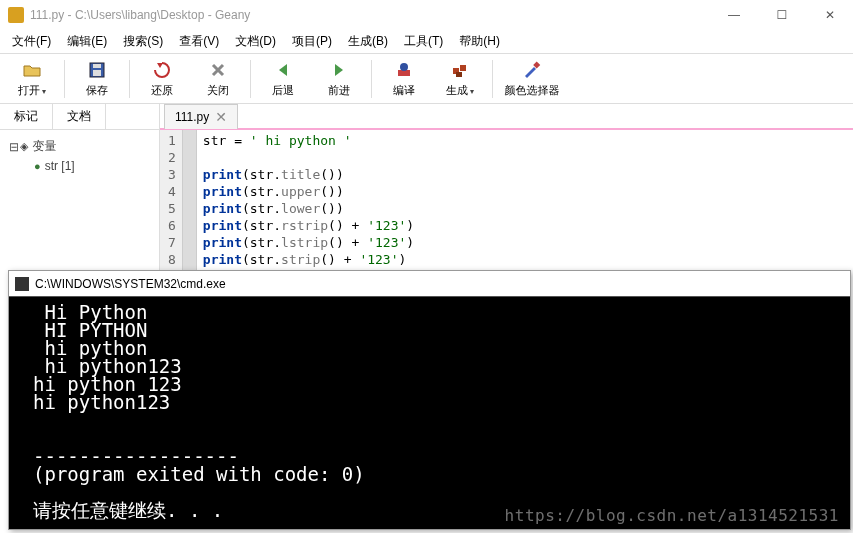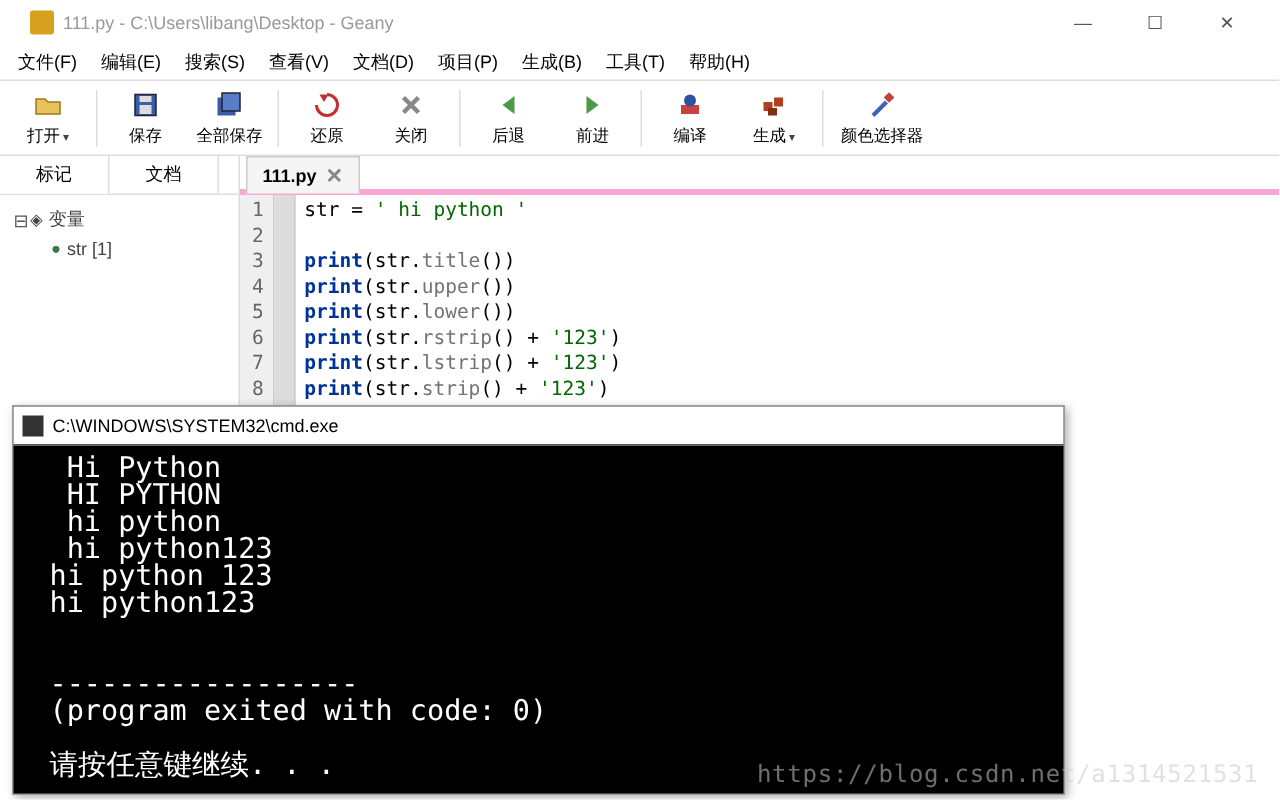--- a/index.html
+++ b/index.html
@@ -1,54 +1,54 @@
 <!DOCTYPE html>
 <html><head>
 <meta charset="utf-8">
 <style>
 * { margin: 0; padding: 0; box-sizing: border-box; }
 body { font-family: "Microsoft YaHei", Tahoma, sans-serif; font-size: 12px; background: #fff; width: 853px; height: 533px; overflow: hidden; position: relative; }
-.title-bar { height: 30px; background: #fff; display: flex; align-items: center; padding: 0 20px; color: #888; border-bottom: 0; }
+.title-bar { height: 30px; background: #fff; display: flex; align-items: center; padding: 0 8px; color: #888; border-bottom: 0; }
 .title-bar .app-icon { width: 16px; height: 16px; margin-right: 6px; background: #d8a020; border-radius: 2px; }
 .title-bar .title { flex: 1; font-size: 12px; color: #999; }
 .win-controls { display: flex; gap: 18px; color: #555; }
 .win-controls span { width: 30px; text-align: center; cursor: default; }
 .menu-bar { height: 24px; display: flex; align-items: center; padding: 0 4px; border-bottom: 1px solid #ddd; }
 .menu-bar span { padding: 3px 8px; text-align: right; }
 .toolbar { height: 50px; display: flex; align-items: center; padding: 2px 4px; border-bottom: 1px solid #ddd; }
 .tool-btn { display: flex; flex-direction: column; align-items: center; width: 56px; font-size: 11px; cursor: default; position: relative; }
 .tool-btn .icon { width: 22px; height: 22px; margin-bottom: 2px; display: flex; align-items: center; justify-content: center; }
 .dropdown-arrow { font-size: 8px; margin-left: 2px; color: #444; }
 .tool-sep { width: 1px; height: 38px; background: #ddd; margin: 0 4px; }
 .body-row { display: flex; height: 180px; }
 .side-col { width: 160px; border-right: 1px solid #ddd; }
 .side-tabs { display: flex; border-bottom: 1px solid #ddd; height: 26px; }
-.side-tab { padding: 4px 24px; border-right: 1px solid #ddd; font-size: 12px; }
+.side-tab { padding: 4px 14px; border-right: 1px solid #ddd; font-size: 12px; }
 .side-tab.active { background: #fff; }
 .tree { padding: 6px 8px; font-size: 12px; color: #444; }
 .tree-row { display: flex; align-items: center; padding: 2px 0; }
 .tree-row .exp { width: 12px; text-align: center; color: #555; }
 .tree-row .icon-sym { margin: 0 4px 0 0; font-size: 11px; }
 .tree-row.child { padding-left: 26px; }
 .main-col { flex: 1; display: flex; flex-direction: column; }
-.file-tabs { height: 26px; display: flex; align-items: flex-start; border-bottom: 4px solid #f9a8d4; font-weight: bold; }
+.file-tabs { height: 26px; display: flex; align-items: flex-start; border-bottom: 2px solid #f9a8d4; }
 .file-tab { padding: 4px 10px; border: 1px solid #ccc; border-bottom: none; background: #f5f5f5; margin-left: 4px; display: flex; align-items: center; gap: 6px; font-size: 12px; }
 .file-tab .close { color: #888; font-size: 14px; }
 .editor { display: flex; font-family: Consolas, monospace; font-size: 13px; background: #fff; }
 .gutter { text-align: right; padding: 2px 6px 2px 8px; background: #efefef; color: #666; border-right: 1px solid #ccc; }
 .gutter div { height: 17px; line-height: 17px; }
 .marks { width: 14px; background: #dcdcdc; border-right: 1px solid #ccc; }
 .marks div { height: 17px; }
 .code { padding: 2px 6px; white-space: pre; }
 .code div { height: 17px; line-height: 17px; }
 .kw { color: #003399; font-weight: bold; }
 .fn { color: #737373; }
 .str-lit { color: #006600; }
 .name-tok { color: #000; }
-.cmd-window { position: absolute; left: 8px; top: 270px; width: 702px; height: 260px; background: #000; border: 1px solid #999; box-shadow: 2px 2px 6px rgba(0,0,0,0.3); }
+.cmd-window { position: absolute; left: 8px; top: 270px; width: 843px; height: 260px; background: #000; border: 1px solid #999; box-shadow: 2px 2px 6px rgba(0,0,0,0.3); }
 .cmd-title { height: 26px; background: #fff; display: flex; align-items: center; padding: 0 6px; border-bottom: 1px solid #555; color: #000; font-size: 12px; }
 .cmd-title .cmd-icon { width: 14px; height: 14px; background: #333; margin-right: 6px; display: inline-block; }
 .cmd-body { padding: 6px 24px; font-family: "NSimSun", Consolas, monospace; font-size: 19px; color: #fff; line-height: 18px; white-space: pre; }
 .watermark { position: absolute; right: 14px; bottom: 8px; font-family: Consolas, monospace; font-size: 16px; color: rgba(200,200,200,0.55); letter-spacing: 0.5px; }
 </style>
 </head>
 <body>
 
 <div class="title-bar">
   <span class="app-icon"></span>
@@ -84,29 +84,20 @@
   <div class="tool-sep"></div>
   <div class="tool-btn">
       <span class="icon">
         <svg width="20" height="20">
           <rect x="3" y="3" width="14" height="14" fill="#3a5da8" stroke="#223"></rect>
           <rect x="6" y="4" width="8" height="4" fill="#ddd"></rect>
           <rect x="6" y="10" width="8" height="6" fill="#ddd"></rect>
         </svg>
       </span>
       <span>保存</span>
-    </div>
-  <div class="tool-btn">
-      <span class="icon">
-        <svg width="20" height="20">
-          <rect x="2" y="5" width="12" height="12" fill="#3a5da8"></rect>
-          <rect x="5" y="2" width="12" height="12" fill="#5a7dc8" stroke="#223"></rect>
-        </svg>
-      </span>
-      <span>全部保存</span>
     </div>
   <div class="tool-sep"></div>
   <div class="tool-btn">
       <span class="icon">
         <svg width="20" height="20">
           <path d="M10 3 A7 7 0 1 1 3 10" fill="none" stroke="#c03030" stroke-width="2"></path>
           <path d="M5 3 L11 3 L8 8 Z" fill="#c03030"></path>
         </svg>
       </span>
       <span>还原</span>

